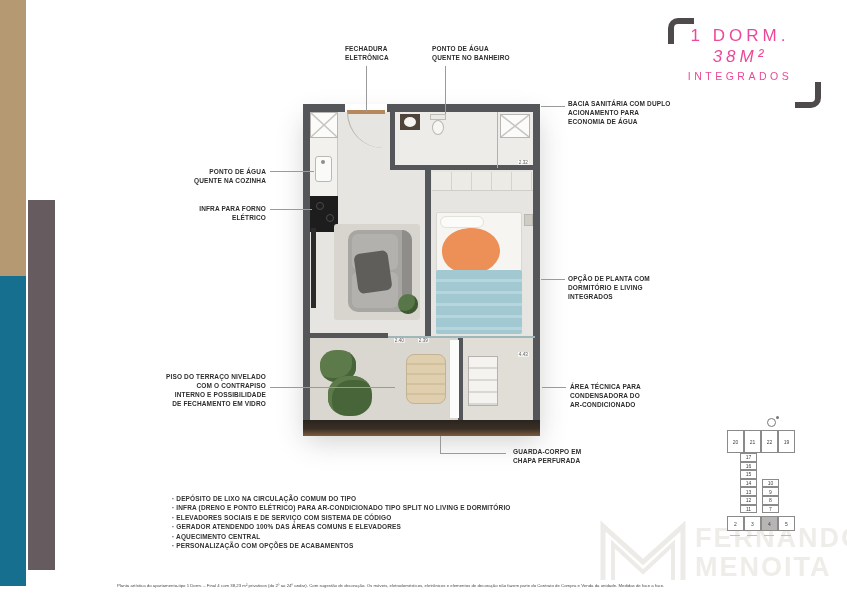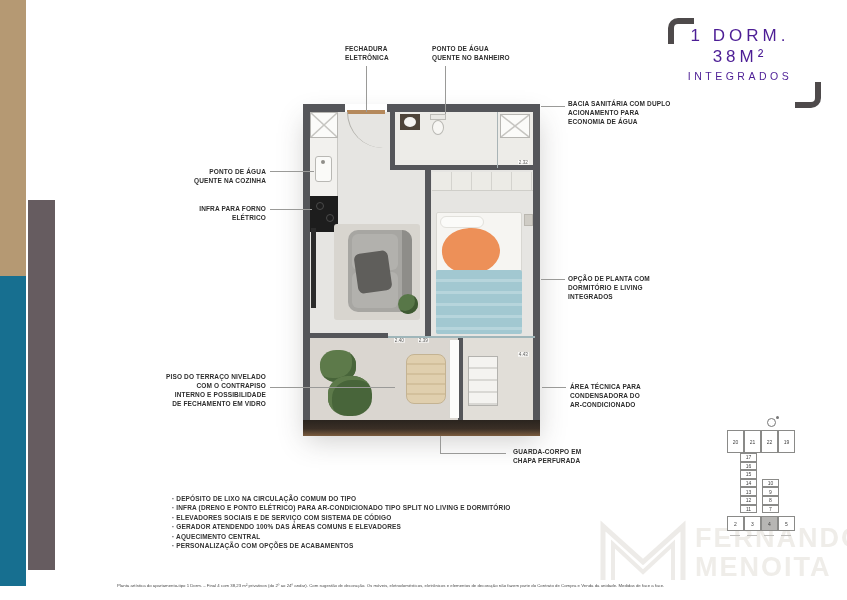--- a/index.html
+++ b/index.html
@@ -12,23 +12,23 @@
   .wall{position:absolute;background:#55565a;}
   .line{position:absolute;background:#9a9a98;}
   .lbl{position:absolute;font-size:6.5px;line-height:9px;font-weight:bold;color:#2d2d2d;
        letter-spacing:.15px;white-space:pre-line;}
   .lbl-r{text-align:right;}
   .dim{position:absolute;font-size:6px;color:#5f5f5d;transform:scale(.78);transform-origin:left top;
        background:rgba(255,255,255,.75);padding:0 1px;line-height:6px;}
   .xbox{position:absolute;background:#fbfbf9;border:1px solid #b7b6b2;box-sizing:border-box;}
   .xbox svg{display:block;width:100%;height:100%;}
   
-  .title-wrap{position:absolute;left:658px;top:26px;width:164px;text-align:center;color:#4c1d95;}
+  .title-wrap{position:absolute;left:658px;top:26px;width:164px;text-align:center;color:#ec4899;}
   .title-l1{font-size:17px;letter-spacing:4px;line-height:19px;}
-  .title-l2{font-size:17px;letter-spacing:4px;line-height:19px;margin-top:2px;}
+  .title-l2{font-size:17px;letter-spacing:4px;line-height:19px;margin-top:2px;font-style:italic;}
   .title-l3{font-size:10.5px;letter-spacing:3.5px;line-height:12px;margin-top:4px;}
   .brk{position:absolute;width:20px;height:20px;}
   .brk-tl{left:668px;top:18px;border-left:6px solid #4e4a4b;border-top:6px solid #4e4a4b;border-top-left-radius:10px;}
   .brk-br{left:795px;top:82px;border-right:6px solid #4e4a4b;border-bottom:6px solid #4e4a4b;border-bottom-right-radius:10px;}
   
   .features{position:absolute;left:172px;top:494px;width:430px;}
   .feat{font-size:6.5px;line-height:9.4px;font-weight:bold;color:#333;letter-spacing:.15px;}
   .feat::before{content:"· ";}
   
   .disclaimer{position:absolute;left:117px;top:583px;width:840px;font-size:6px;color:#4b4b4b;

